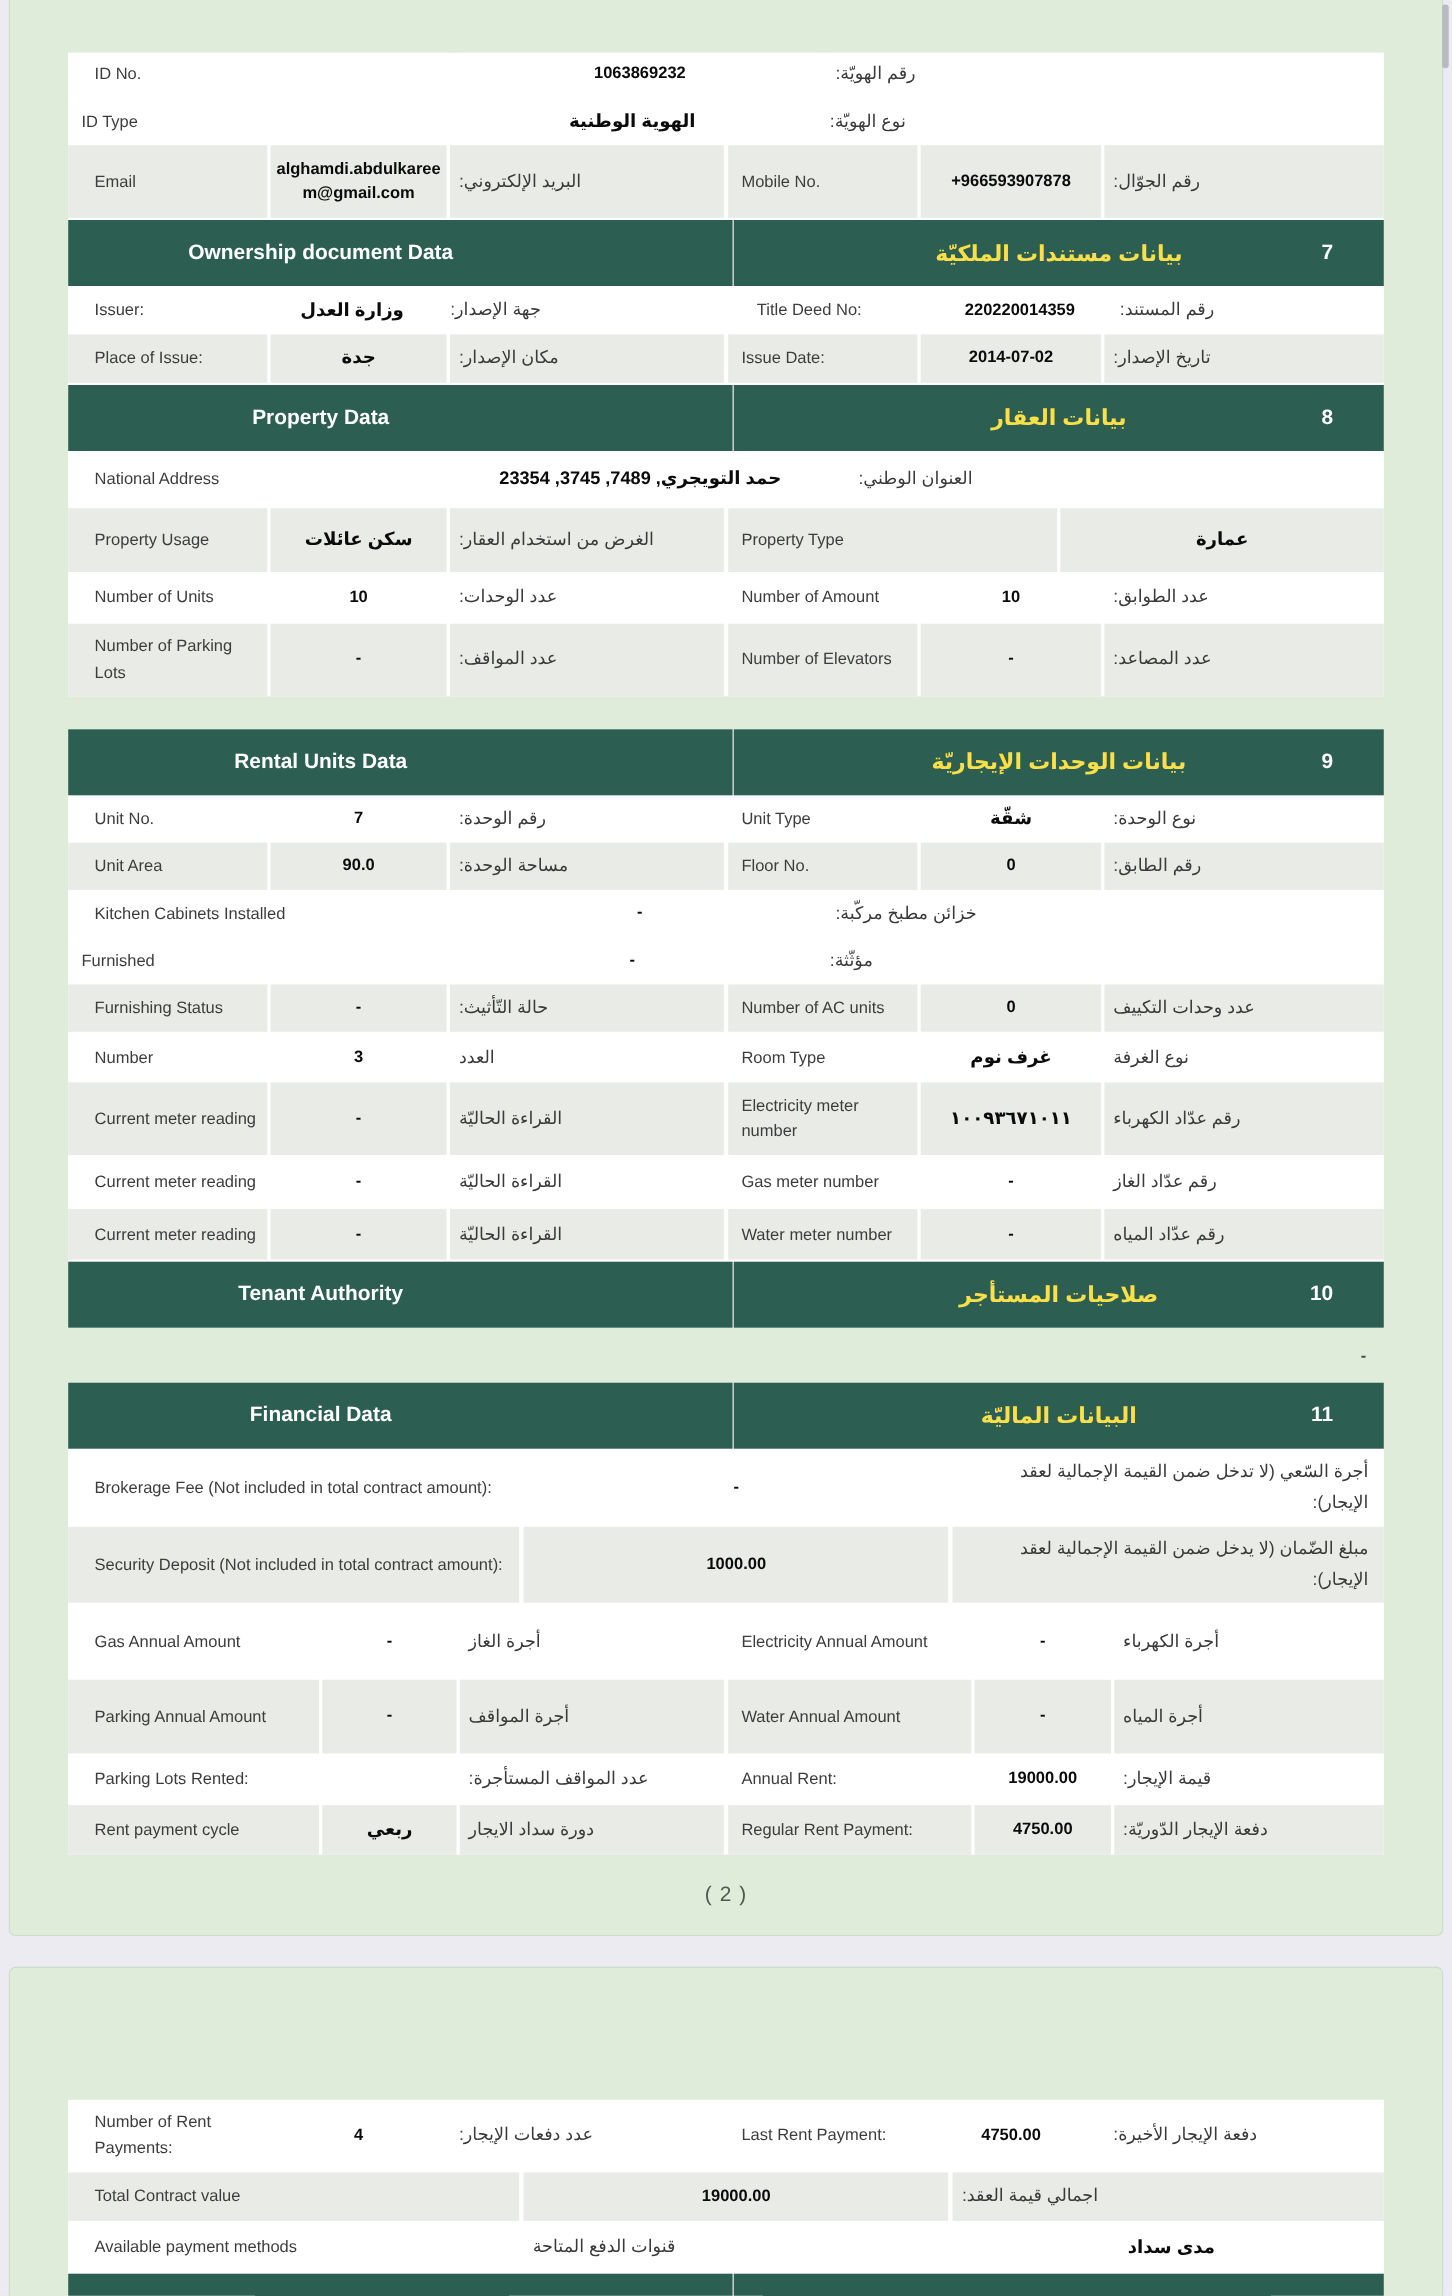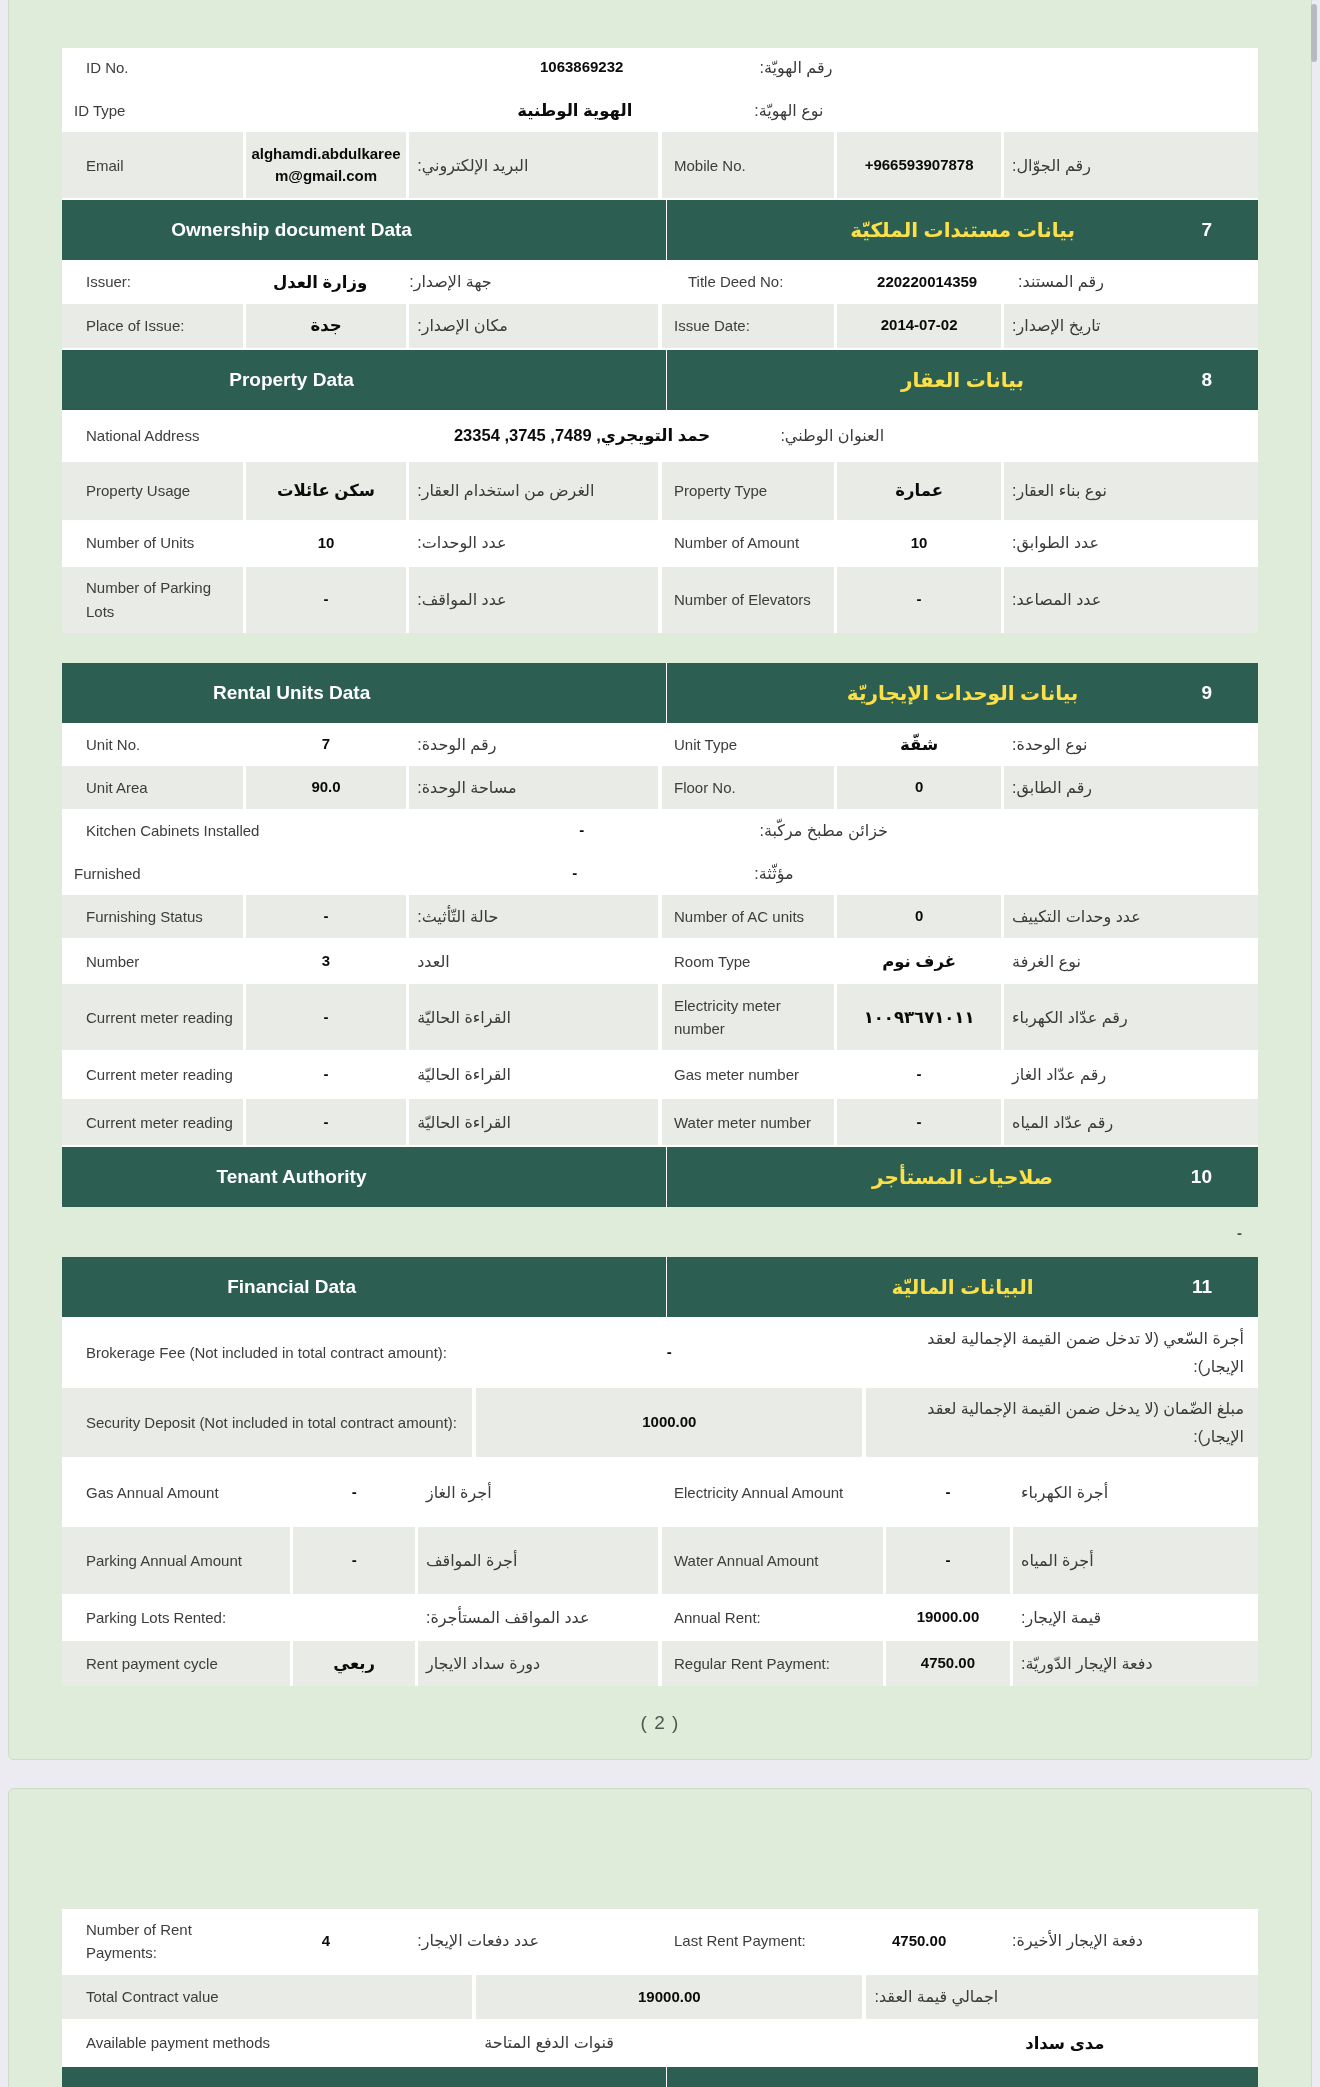--- a/index.html
+++ b/index.html
@@ -206,23 +206,20 @@
               <span>الغرض من استخدام العقار:</span>
             </div>
           </div>
           <div class="half right">
             <div class="c en">
               <span>Property Type</span>
             </div>
             <div class="c val">
               <span class="arv">عمارة</span>
             </div>
-            <div class="c ar">
-              <span>نوع بناء العقار:</span>
-            </div>
           </div>
         </div>
         <div class="row w" style="min-height: 43px;">
           <div class="half left">
             <div class="c en">
               <span>Number of Units</span>
             </div>
             <div class="c val">
               <span>10</span>
             </div>

